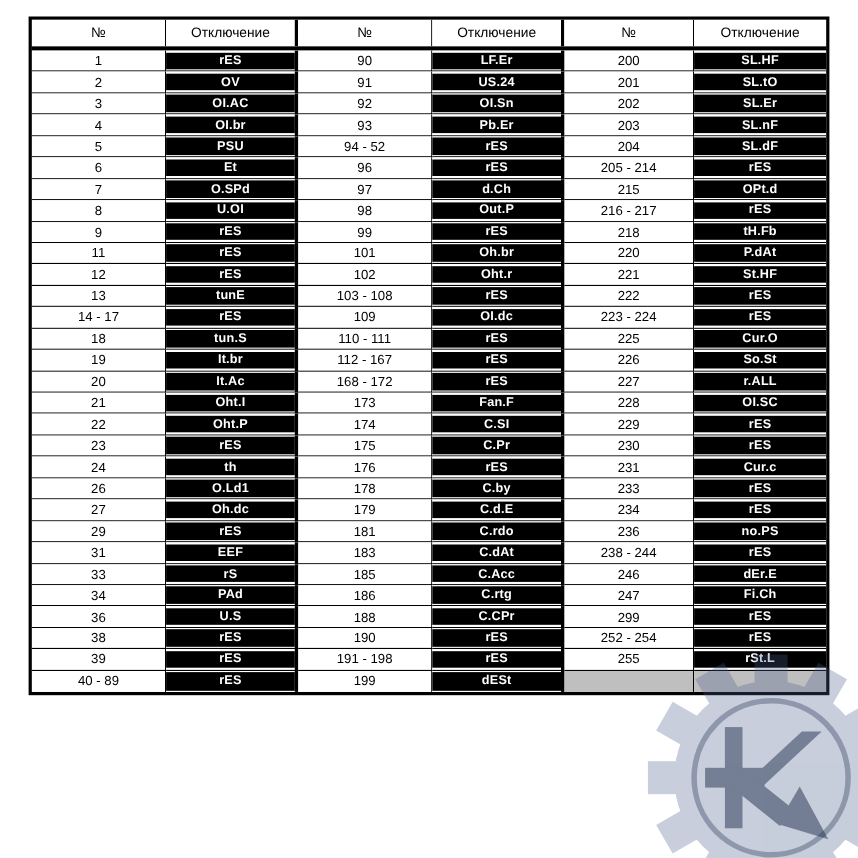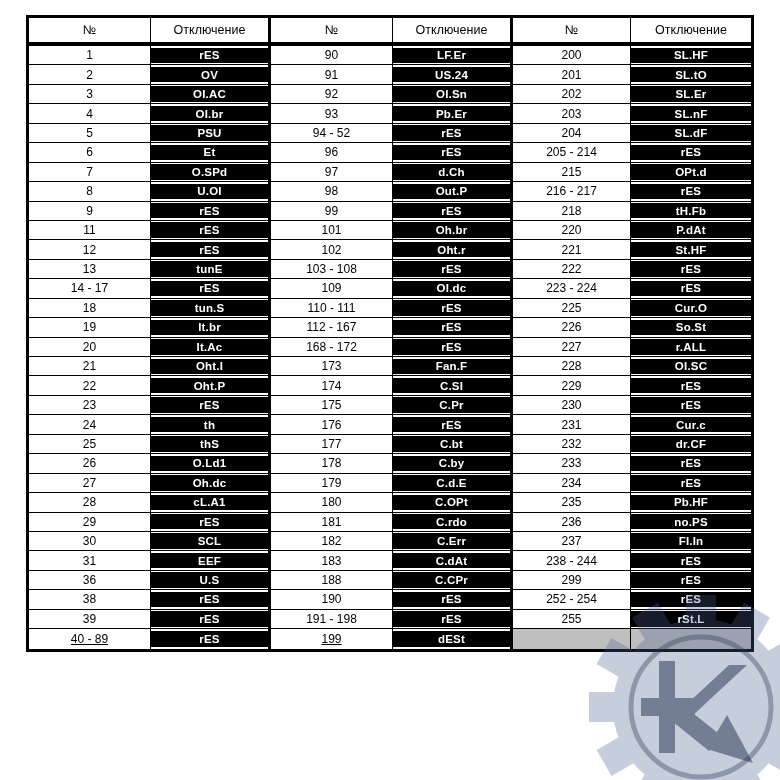--- a/index.html
+++ b/index.html
@@ -43,21 +43,21 @@
   }
   .ccell{
     position:relative;
     background:#fff;
     border-bottom:1px solid #000;
     border-right:1px solid #000;
   }
   .ccell.sep{border-right:3px solid #000;}
   .ccell:last-child{border-right:none;}
   .trow:last-child .ncell,
-  .trow:last-child .ccell{border-bottom:none;text-decoration:underline;}
+  .trow:last-child .ccell{border-bottom:none;}
   .bb{
     position:absolute;left:0;right:0;top:1.5px;bottom:1.5px;
     background:#000;color:#fff;
     display:flex;align-items:center;justify-content:center;
     font-size:11.5px;font-weight:bold;
     letter-spacing:.2px;
   }
   .ncell.gray{background:#bfbfbf;}
   .ccell.gray{background:#bfbfbf;}
   .watermark{
@@ -356,34 +356,20 @@
           <div class="ncell">176</div>
           <div class="ccell sep">
             <div class="bb">rES</div>
           </div>
           <div class="ncell">231</div>
           <div class="ccell">
             <div class="bb">Cur.c</div>
           </div>
         </div>
         <div class="trow">
-          <div class="ncell">25</div>
-          <div class="ccell sep">
-            <div class="bb">thS</div>
-          </div>
-          <div class="ncell">177</div>
-          <div class="ccell sep">
-            <div class="bb">C.bt</div>
-          </div>
-          <div class="ncell">232</div>
-          <div class="ccell">
-            <div class="bb">dr.CF</div>
-          </div>
-        </div>
-        <div class="trow">
           <div class="ncell">26</div>
           <div class="ccell sep">
             <div class="bb">O.Ld1</div>
           </div>
           <div class="ncell">178</div>
           <div class="ccell sep">
             <div class="bb">C.by</div>
           </div>
           <div class="ncell">233</div>
           <div class="ccell">
@@ -398,73 +384,73 @@
           <div class="ncell">179</div>
           <div class="ccell sep">
             <div class="bb">C.d.E</div>
           </div>
           <div class="ncell">234</div>
           <div class="ccell">
             <div class="bb">rES</div>
           </div>
         </div>
         <div class="trow">
-          <div class="ncell">28</div>
-          <div class="ccell sep">
-            <div class="bb">cL.A1</div>
-          </div>
-          <div class="ncell">180</div>
-          <div class="ccell sep">
-            <div class="bb">C.OPt</div>
-          </div>
-          <div class="ncell">235</div>
-          <div class="ccell">
-            <div class="bb">Pb.HF</div>
-          </div>
-        </div>
-        <div class="trow">
           <div class="ncell">29</div>
           <div class="ccell sep">
             <div class="bb">rES</div>
           </div>
           <div class="ncell">181</div>
           <div class="ccell sep">
             <div class="bb">C.rdo</div>
           </div>
           <div class="ncell">236</div>
           <div class="ccell">
             <div class="bb">no.PS</div>
           </div>
         </div>
         <div class="trow">
-          <div class="ncell">30</div>
-          <div class="ccell sep">
-            <div class="bb">SCL</div>
-          </div>
-          <div class="ncell">182</div>
-          <div class="ccell sep">
-            <div class="bb">C.Err</div>
-          </div>
-          <div class="ncell">237</div>
-          <div class="ccell">
-            <div class="bb">FI.In</div>
-          </div>
-        </div>
-        <div class="trow">
           <div class="ncell">31</div>
           <div class="ccell sep">
             <div class="bb">EEF</div>
           </div>
           <div class="ncell">183</div>
           <div class="ccell sep">
             <div class="bb">C.dAt</div>
           </div>
           <div class="ncell">238 - 244</div>
           <div class="ccell">
             <div class="bb">rES</div>
+          </div>
+        </div>
+        <div class="trow">
+          <div class="ncell">33</div>
+          <div class="ccell sep">
+            <div class="bb">rS</div>
+          </div>
+          <div class="ncell">185</div>
+          <div class="ccell sep">
+            <div class="bb">C.Acc</div>
+          </div>
+          <div class="ncell">246</div>
+          <div class="ccell">
+            <div class="bb">dEr.E</div>
+          </div>
+        </div>
+        <div class="trow">
+          <div class="ncell">34</div>
+          <div class="ccell sep">
+            <div class="bb">PAd</div>
+          </div>
+          <div class="ncell">186</div>
+          <div class="ccell sep">
+            <div class="bb">C.rtg</div>
+          </div>
+          <div class="ncell">247</div>
+          <div class="ccell">
+            <div class="bb">Fi.Ch</div>
           </div>
         </div>
         <div class="trow">
           <div class="ncell">36</div>
           <div class="ccell sep">
             <div class="bb">U.S</div>
           </div>
           <div class="ncell">188</div>
           <div class="ccell sep">
             <div class="bb">C.CPr</div>

